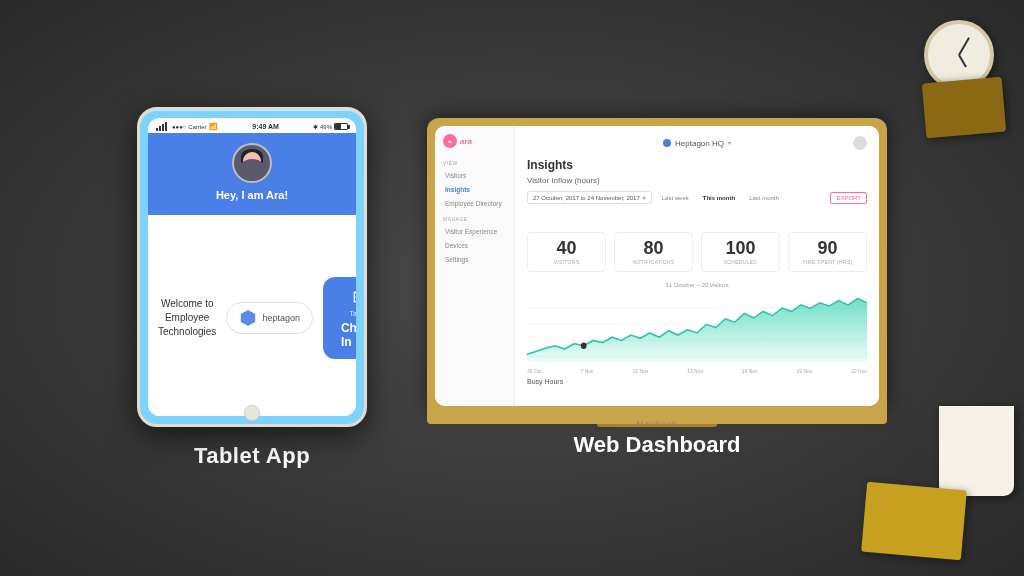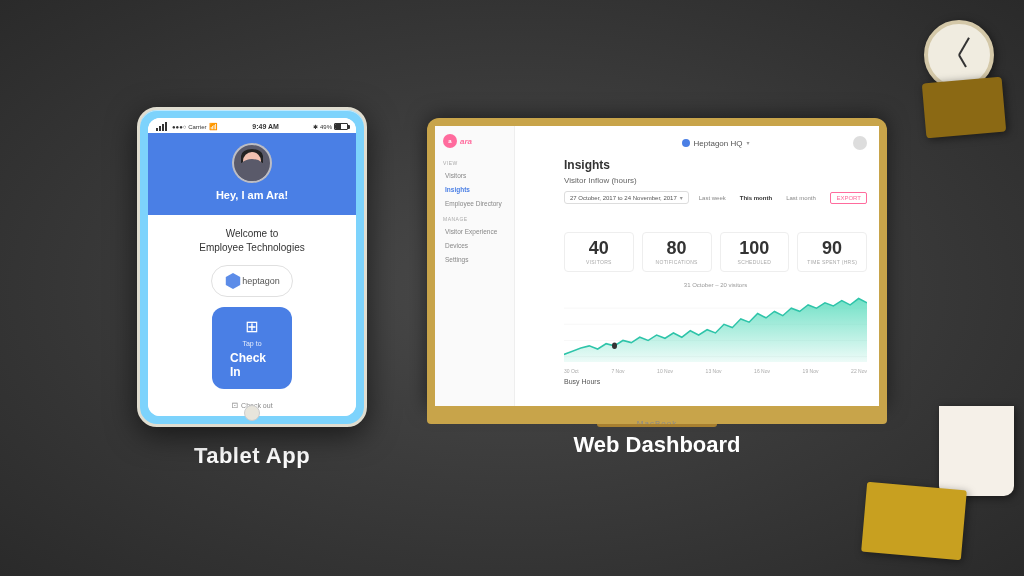--- a/index.html
+++ b/index.html
@@ -191,36 +191,37 @@
       color: #fff;
       font-size: 11px;
       font-weight: 700;
     }
 
     
     .tablet-body {
       flex: 1;
       background: #fff;
       display: flex;
-      flex-direction: column;
+      flex-direction: row;
       align-items: center;
       padding: 12px 10px 8px;
       gap: 10px;
     }
 
     .welcome-text {
       text-align: center;
       font-size: 10px;
       color: #333;
       line-height: 1.4;
     }
 
     .heptagon-logo {
       display: flex;
       align-items: center;
+      gap: 5px;
       padding: 6px 12px;
       border: 1px solid #e0e0e0;
       border-radius: 20px;
     }
 
     .hex-icon {
       width: 18px; height: 18px;
     }
 
     .heptagon-name {
@@ -300,25 +301,24 @@
 
     .laptop-screen-container {
       background: #c8a44a;
       border-radius: 12px 12px 0 0;
       padding: 8px 8px 4px;
       box-shadow: 0 -2px 20px rgba(0,0,0,0.5);
     }
 
     .laptop-screen {
       background: #fff;
-      border-radius: 0;
+      border-radius: 10px;
       overflow: hidden;
       height: 280px;
       display: flex;
-      gap: 37px;
     }
 
     .laptop-base {
       background: #c8a44a;
       height: 14px;
       border-radius: 0 0 4px 4px;
       position: relative;
     }
     .laptop-base::after {
       content: '';

